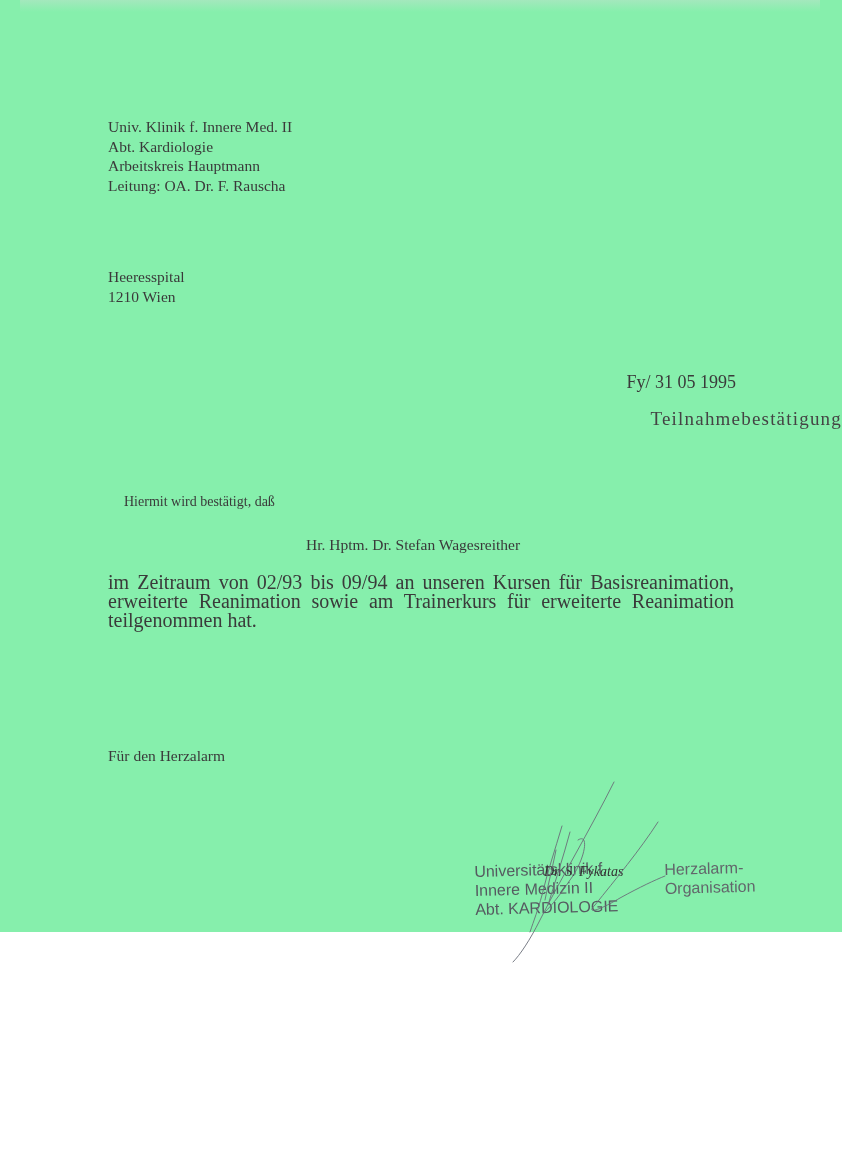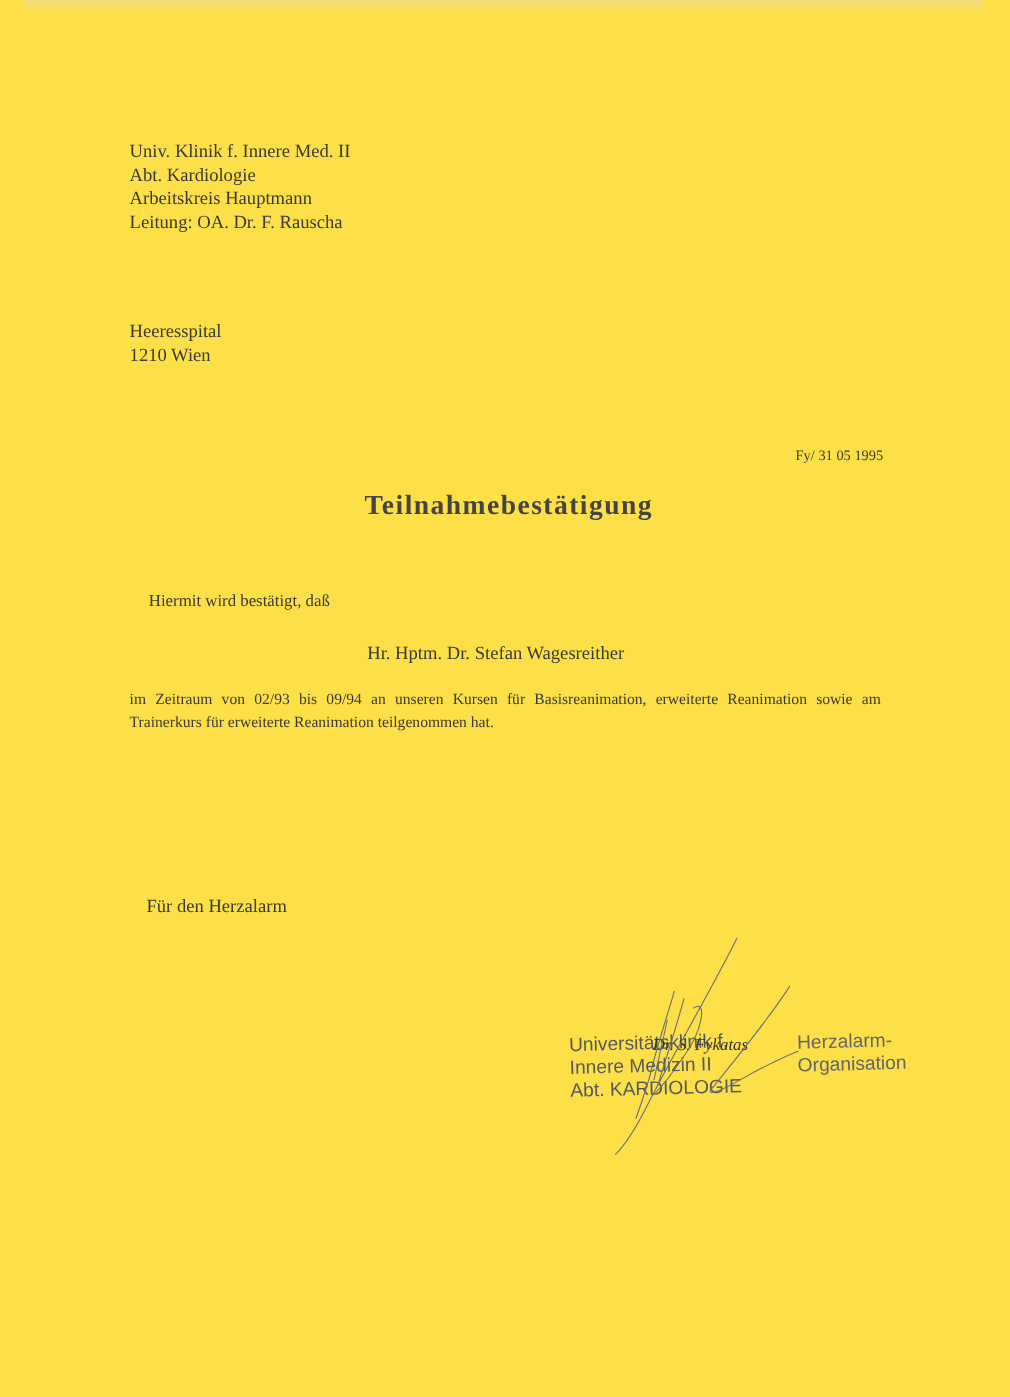--- a/index.html
+++ b/index.html
@@ -2,42 +2,42 @@
 <html><head>
   <meta charset="utf-8">
   <style>
     html, body { margin: 0; padding: 0; }
     body {
       width: 842px; height: 1164px; background: #ffffff;
       position: relative; overflow: hidden;
       font-family: "Liberation Serif", "DejaVu Serif", serif;
       color: #3a3a3a;
     }
-    .page { position: absolute; left: 0; top: 0; width: 842px; height: 1164px; background: #fde047; }
+    .page { position: absolute; left: 0; top: 0; width: 842px; height: 932px; background: #86efac; }
     .scan-smudge {
       position: absolute; left: 20px; top: 0; width: 800px; height: 12px;
       background: linear-gradient(180deg, rgba(220,220,220,0.35), rgba(255,255,255,0));
     }
     .block { position: absolute; left: 108px; font-size: 15.5px; line-height: 19.5px; }
     .block .line { white-space: nowrap; }
     .sender { top: 117px; }
     .recipient { top: 232px; margin-top: 35px; }
-    .date-ref { position: absolute; top: 372px; right: 106px; font-size: 12px; white-space: nowrap; }
+    .date-ref { position: absolute; top: 372px; right: 106px; font-size: 18px; white-space: nowrap; }
     .title {
-      position: absolute; top: 408px; left: 0; width: 842px; text-align: center;
-      font-size: 23px; font-weight: bold; letter-spacing: 1.2px; color: #444;
+      position: absolute; top: 408px; left: 0; width: 842px; text-align: right;
+      font-size: 19px; font-weight: normal; letter-spacing: 1.2px; color: #444;
       padding-left: 6px; box-sizing: border-box;
     }
     .intro { position: absolute; left: 124px; top: 494px; font-size: 14px; white-space: nowrap; }
     .person { position: absolute; left: 306px; top: 536px; font-size: 15.5px; white-space: nowrap; }
     .body-text {
       position: absolute; left: 108px; top: 573px; width: 626px;
-      font-size: 13px; line-height: 19px; text-align: justify; text-align-last: left;
+      font-size: 20px; line-height: 19px; text-align: justify; text-align-last: left;
     }
-    .closing { position: absolute; left: 108px; top: 747px; font-size: 15.5px; white-space: nowrap; margin-left: 14px; }
+    .closing { position: absolute; left: 108px; top: 747px; font-size: 15.5px; white-space: nowrap; }
     .stamp {
       position: absolute; left: 474px; top: 862px;
       font-family: "Liberation Sans", "DejaVu Sans", sans-serif;
       font-size: 16px; line-height: 19px; color: #555a60;
       transform: rotate(-1.5deg); transform-origin: left top;
     }
     .stamp .line { white-space: nowrap; }
     .stamp2 {
       position: absolute; left: 664px; top: 860px;
       font-family: "Liberation Sans", "DejaVu Sans", sans-serif;

